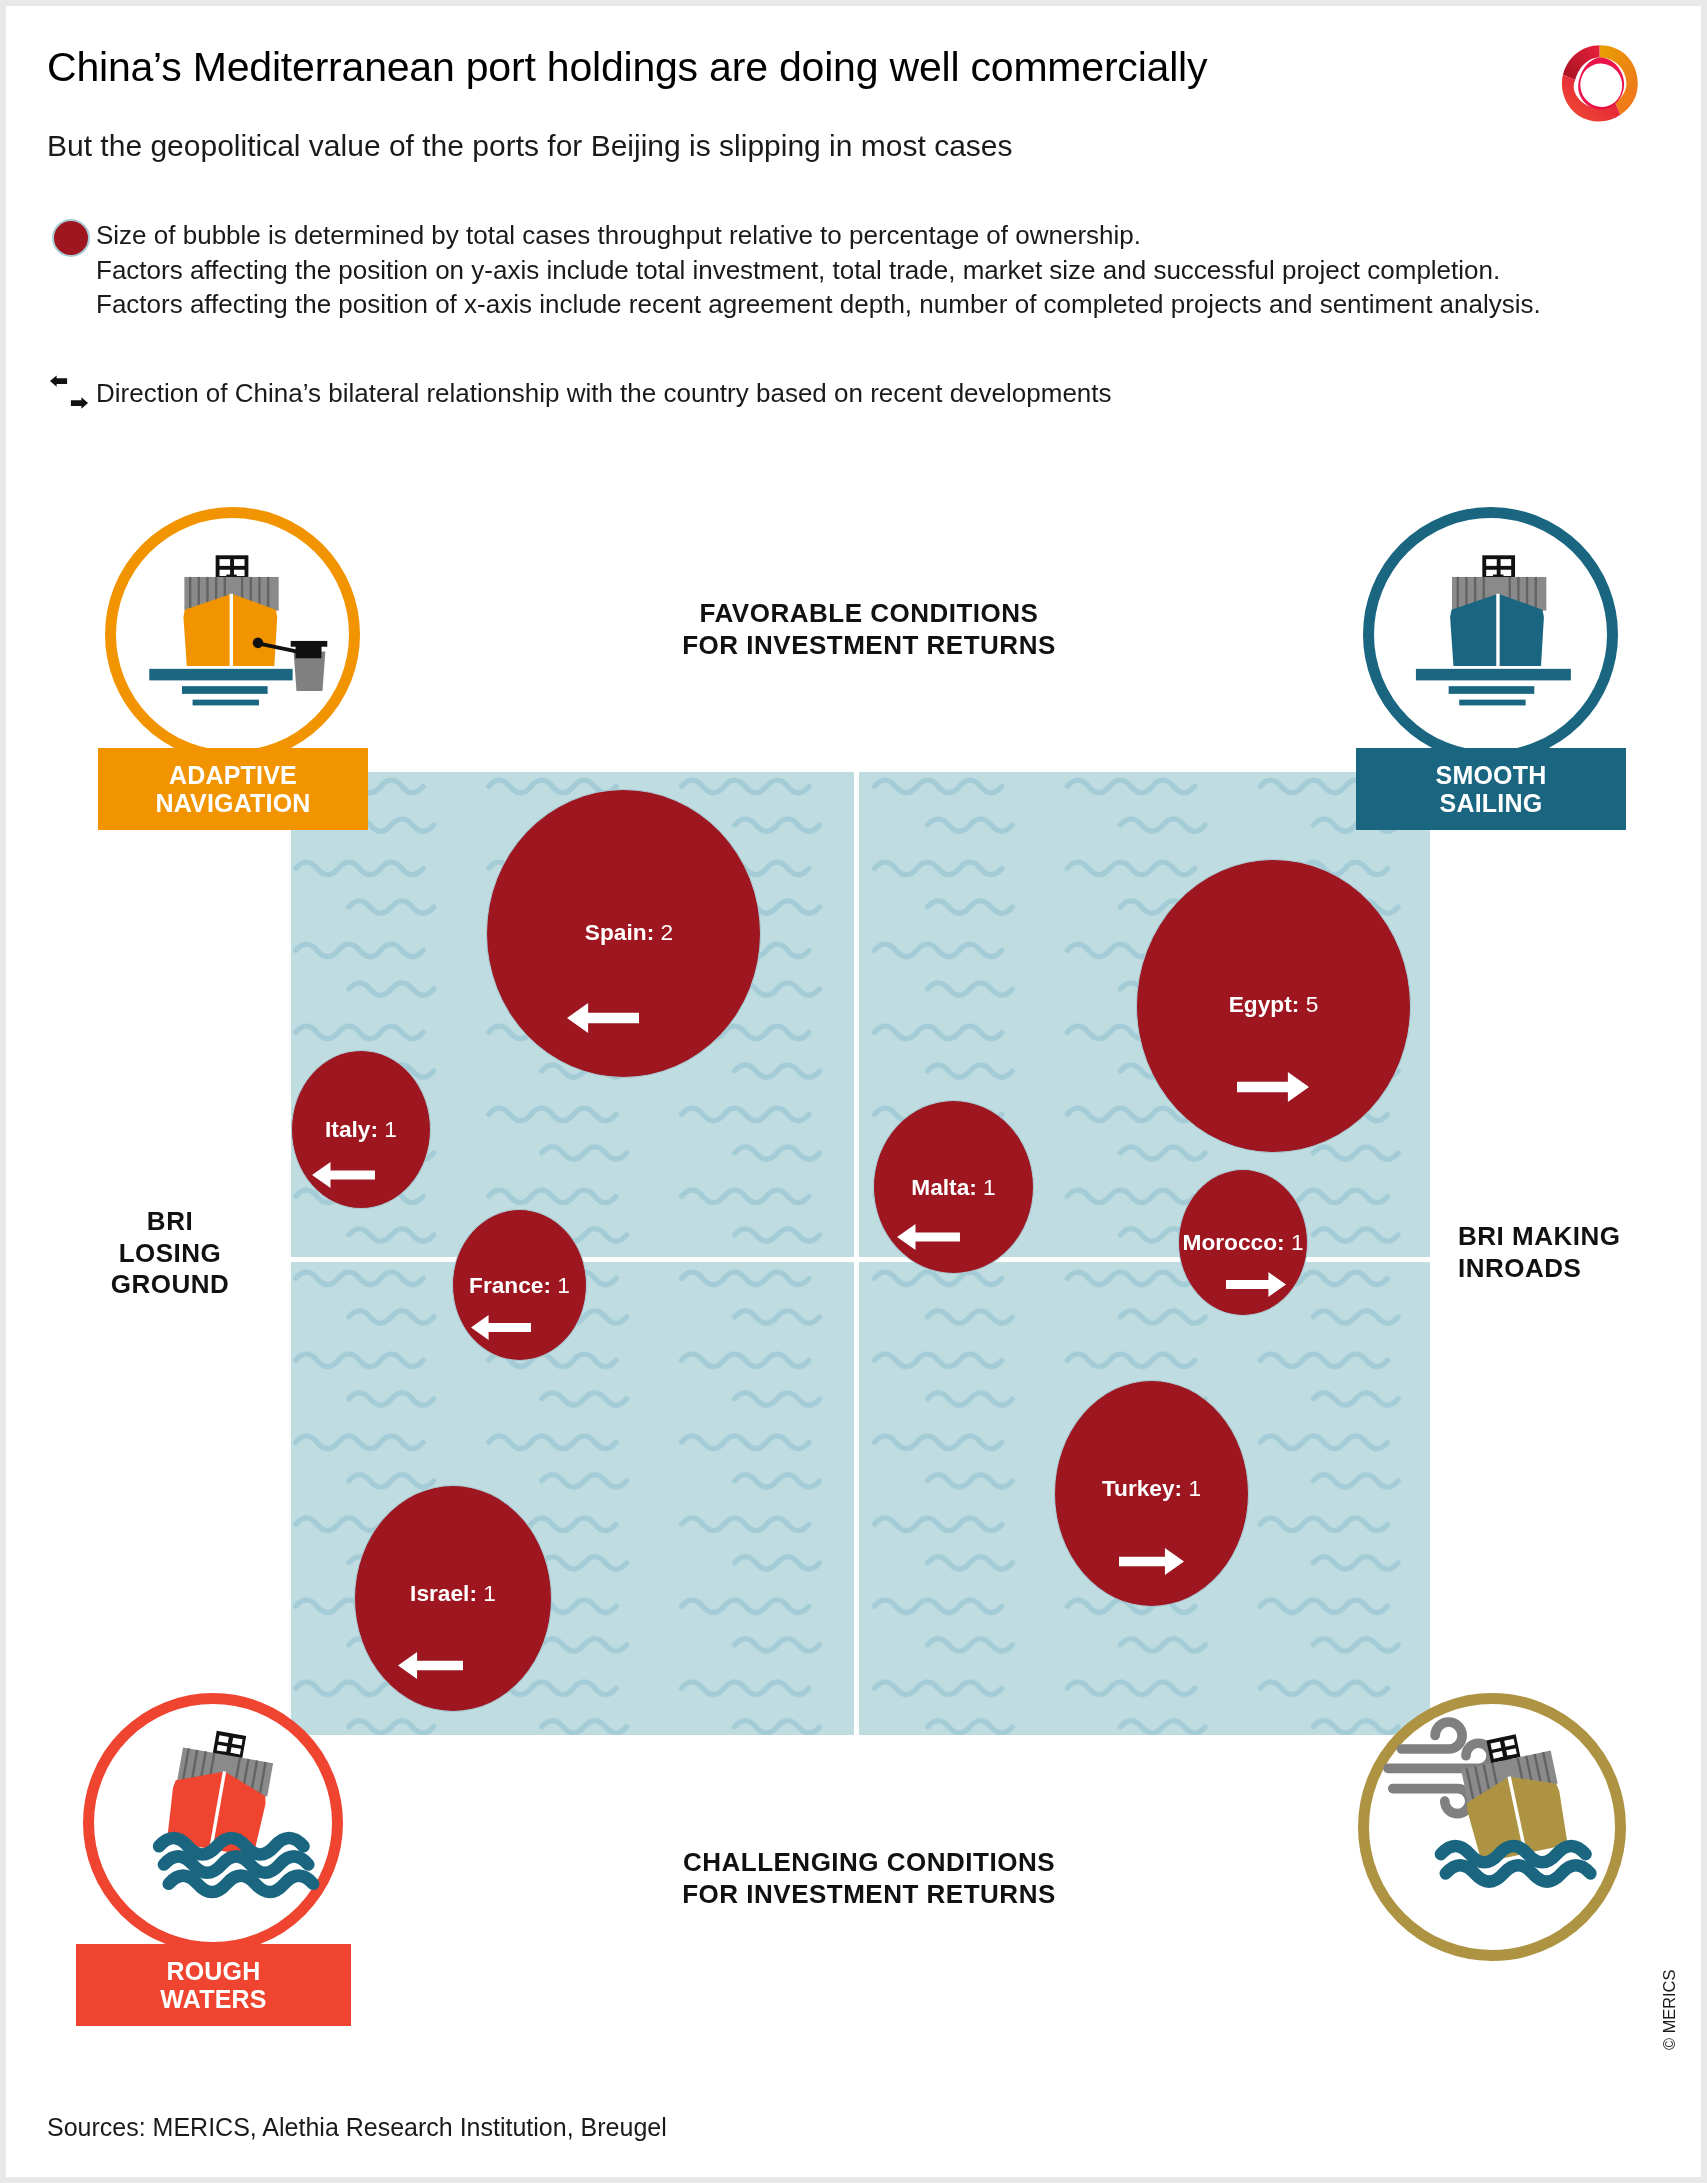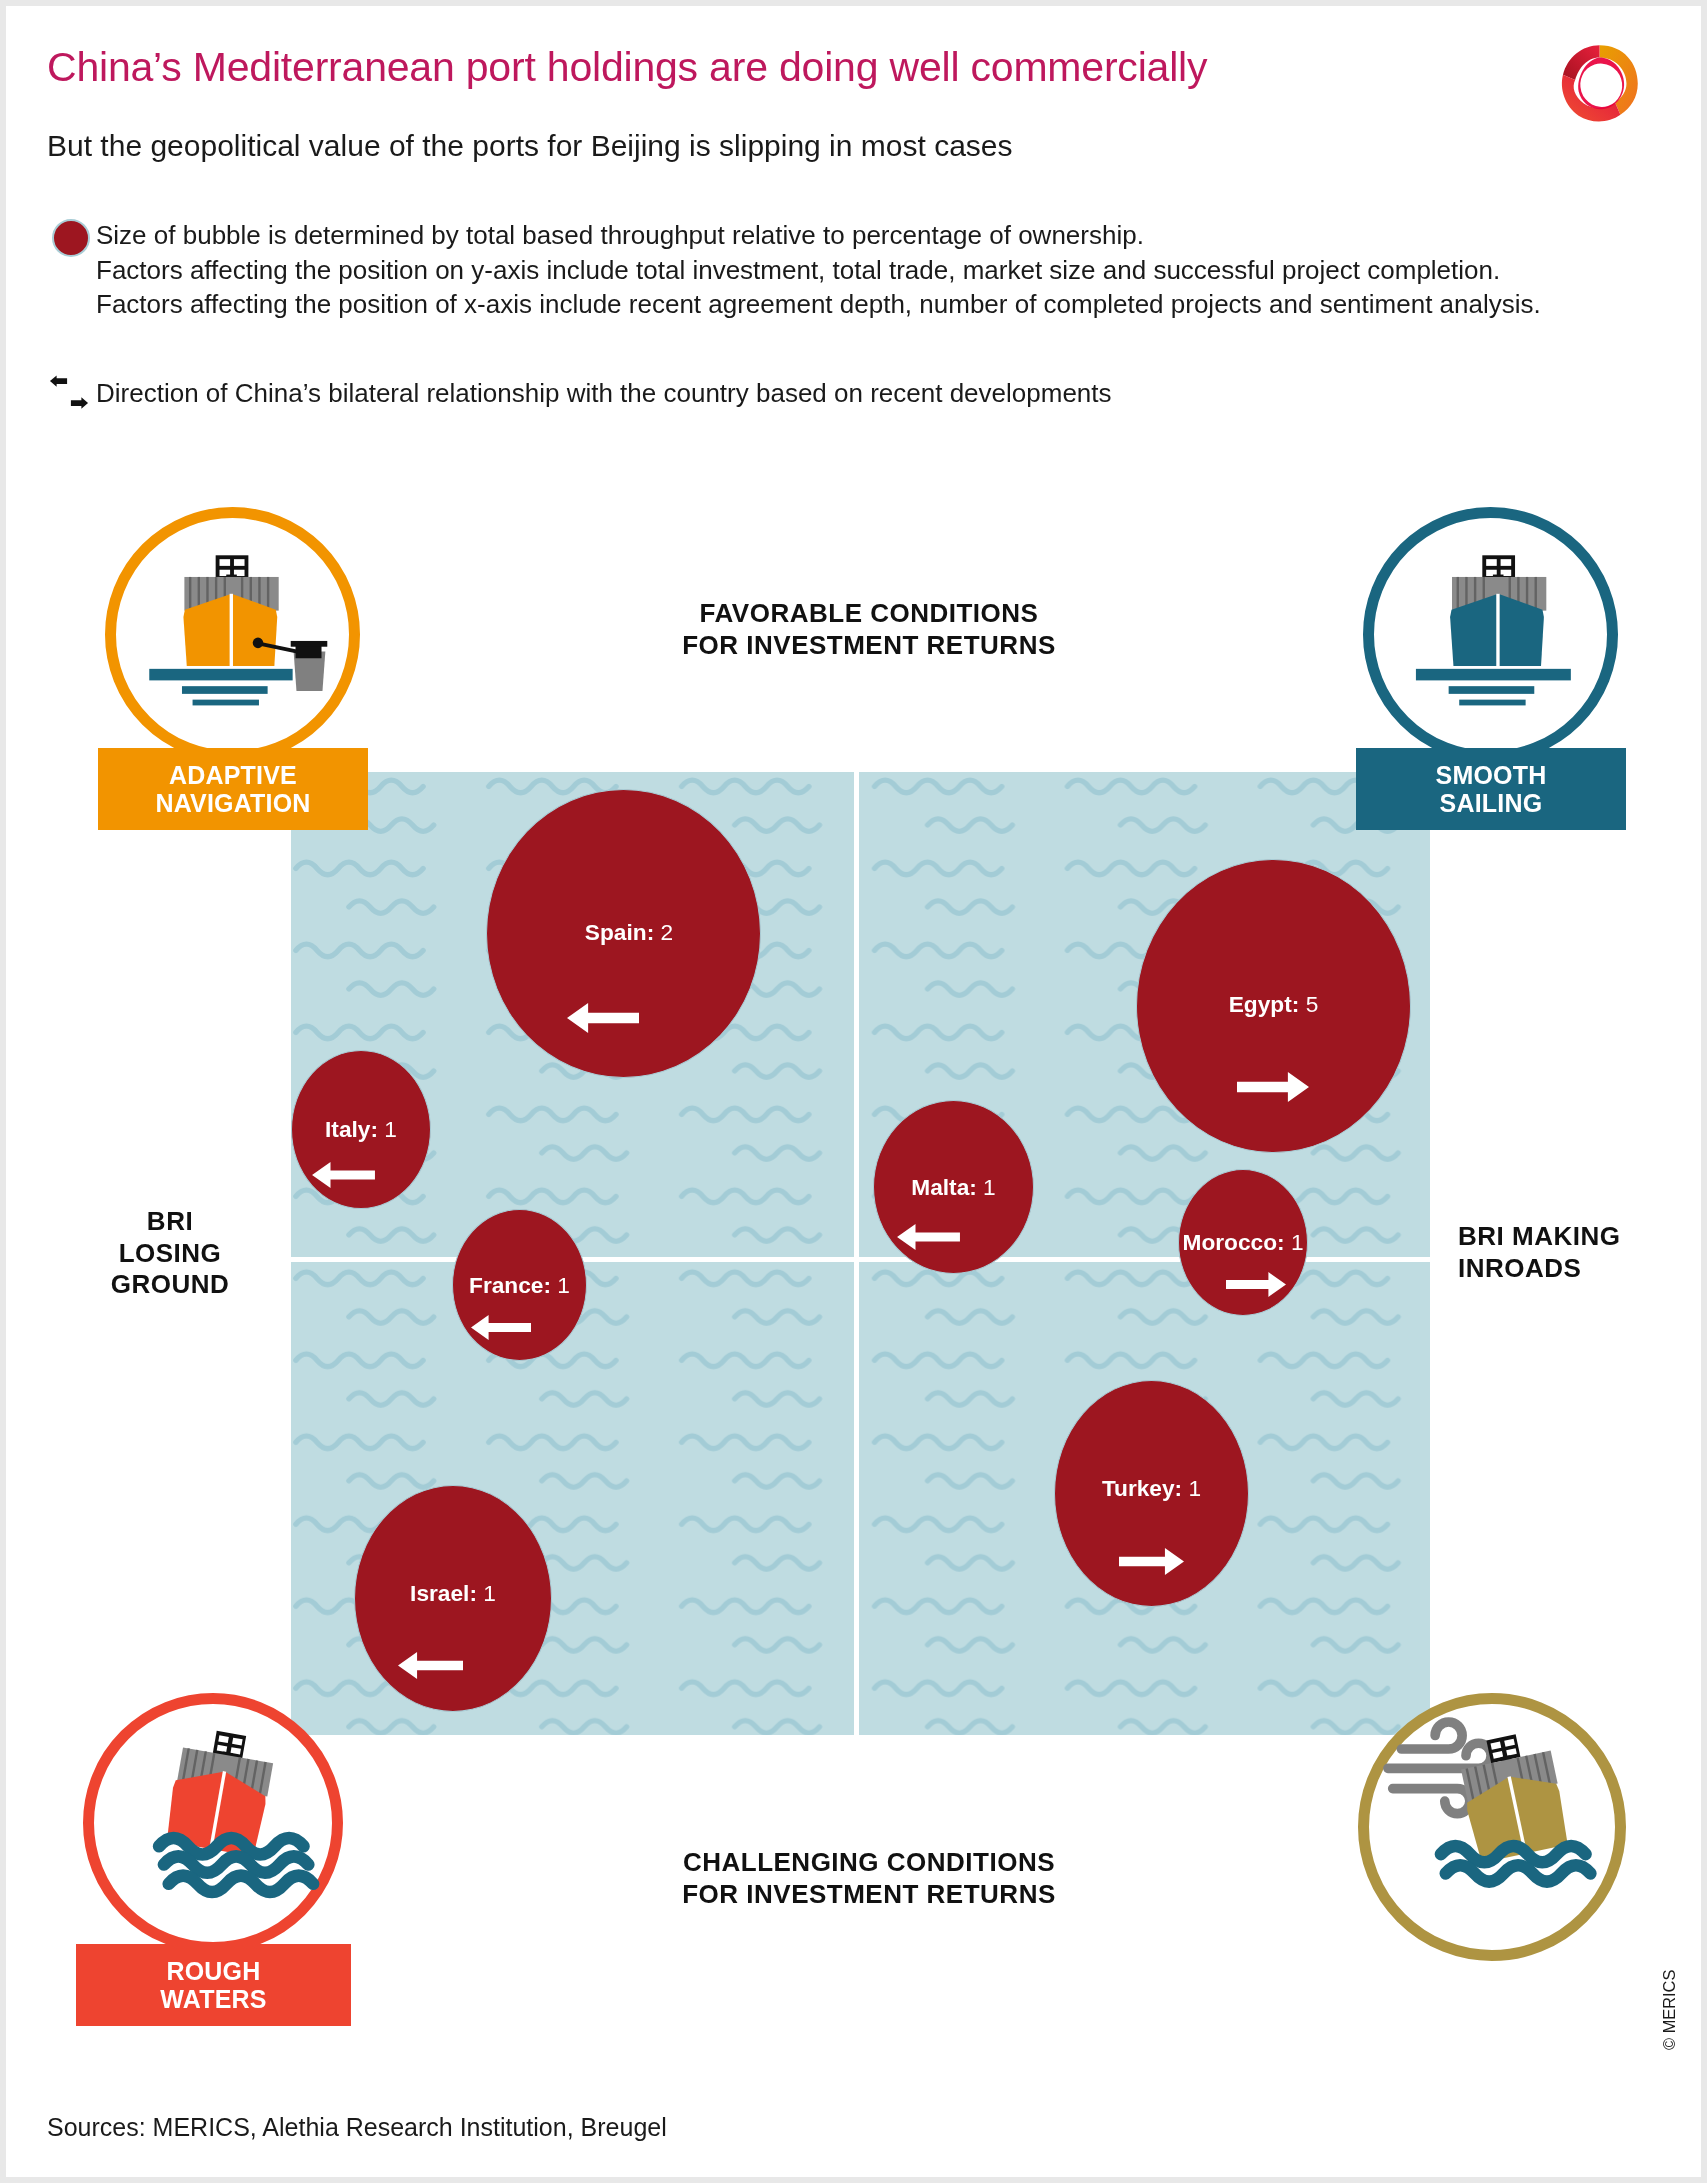--- a/index.html
+++ b/index.html
@@ -11,21 +11,21 @@
     background:#ffffff;
     margin:0 auto;
     overflow:hidden;
     box-sizing:border-box;
     border:6.7px solid #e8e8e8;
   }
 
   
   .title{
     position:absolute;left:41px;top:38px;
-    font-size:41px;font-weight:400;color:#be185d;
+    font-size:41px;font-weight:400;color:#000000;
     letter-spacing:-0.2px;white-space:nowrap;
   }
   .subtitle{
     position:absolute;left:41px;top:123px;
     font-size:30px;font-weight:400;color:#1a1a1a;white-space:nowrap;
   }
   .logo{
     position:absolute;left:1550px;top:34px;width:87px;height:87px;
   }
 
@@ -152,21 +152,21 @@
       <path d="M50 6 C78 6 94 27 94 50 C94 66 86 78 74 86 L68 72 C76 66 81 59 81 50 C81 34 68 20 50 20 Z" fill="url(#lgA)"></path>
       <path d="M50 6 C30 6 13 20 8 40 L22 46 C26 32 36 20 50 20 Z" fill="url(#lgB)"></path>
       <path d="M8 40 C4 56 10 76 26 87 C40 96 60 96 74 86 L68 72 C56 80 42 80 32 73 C21 65 18 54 22 46 Z" fill="url(#lgC)"></path>
       <path d="M50 20 C64 20 76 32 78 47 C80 62 70 76 56 79 C42 82 29 73 26 59 C23 44 34 22 50 20 Z" fill="#E8003C" opacity="0.92"></path>
       <ellipse cx="52" cy="52" rx="24" ry="25" fill="#ffffff" transform="rotate(-18 52 52)"></ellipse>
     </svg>
   </div>
 
   <div class="legend-bubble"></div>
   <div class="legend-text">
-    <div>Size of bubble is determined by total based throughput relative to percentage of ownership.</div>
+    <div>Size of bubble is determined by total cases throughput relative to percentage of ownership.</div>
     <div>Factors affecting the position on y-axis include total investment, total trade, market size and successful project completion.</div>
     <div>Factors affecting the position of x-axis include recent agreement depth, number of completed projects and sentiment analysis.</div>
   </div>
 
   <div class="legend-arrow-icon">
     <svg width="40" height="37" viewBox="0 0 84 76">
       <path d="M38 6 H16 V0 L2 12 L16 24 V18 H38 Z" fill="#111"></path>
       <path d="M46 52 H68 V46 L82 58 L68 70 V64 H46 Z" fill="#111"></path>
     </svg>
   </div>

